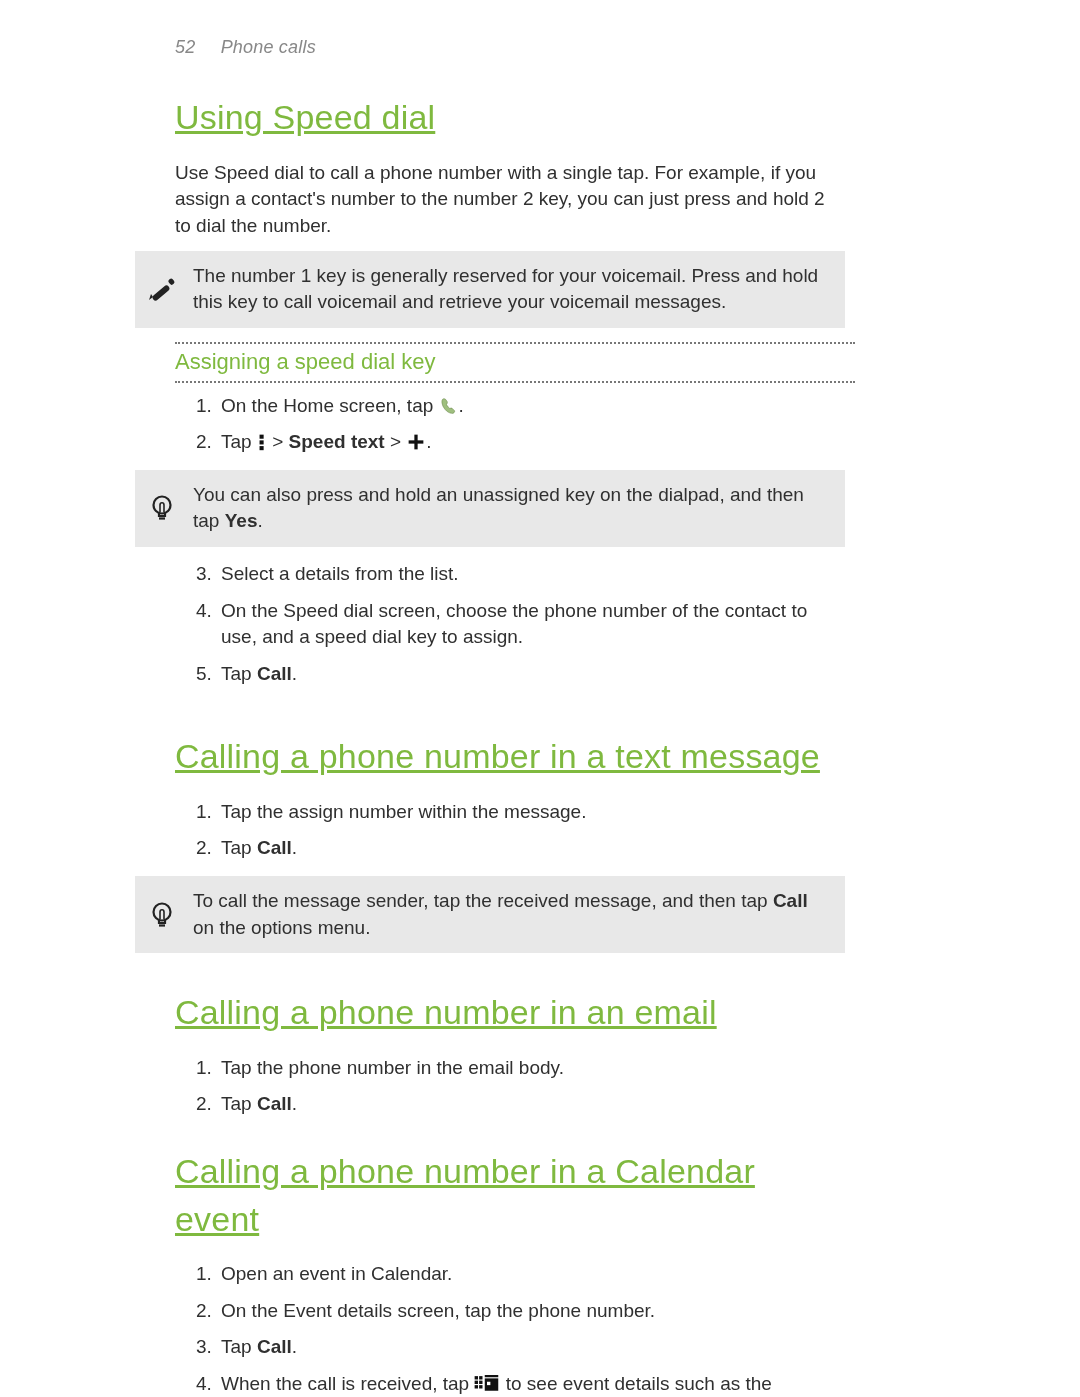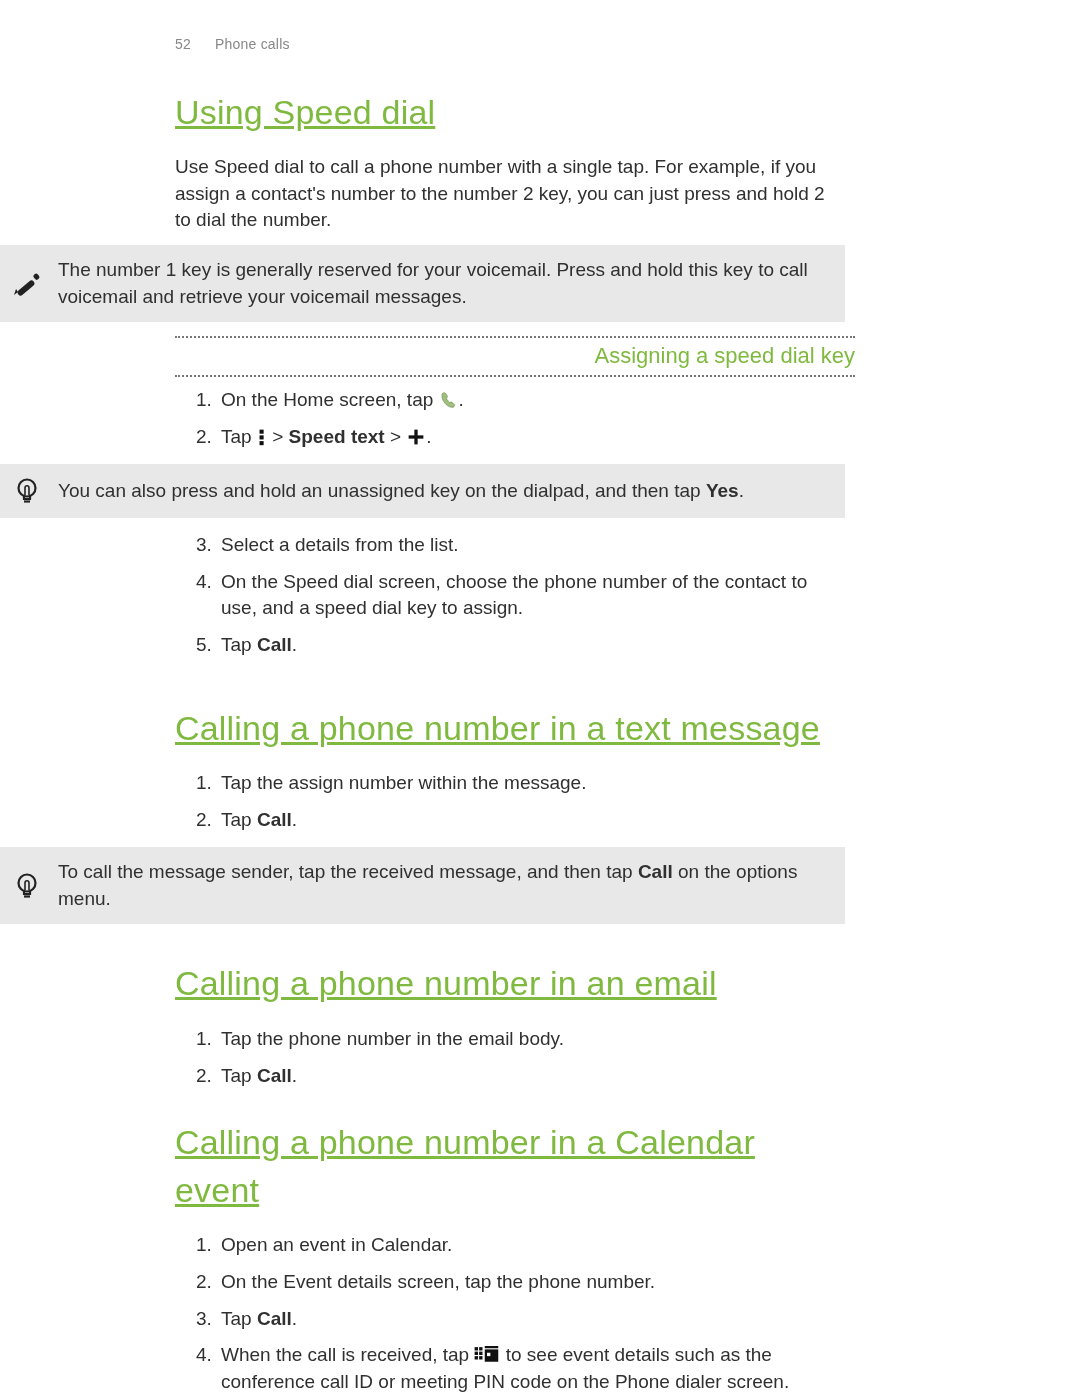--- a/index.html
+++ b/index.html
@@ -21,27 +21,29 @@
     line-height: 1.4;
   }
   .page {
     padding: 35px 0 60px 0;
   }
   .content-col {
     margin-left: 175px;
     margin-right: 235px;
   }
   .callout-col {
+    margin-left: 135px;
     margin-right: 235px;
   }
   .page-header {
-    font-size: 14px;
+    font-size: 18px;
     color: var(--header-gray);
     margin-bottom: 34px;
     letter-spacing: 0.2px;
+    font-style: italic;
   }
   .page-header .pg {
     display: inline-block;
     margin-right: 20px;
   }
   h1 {
     color: var(--green);
     font-weight: 400;
     font-size: 34px;
     margin: 30px 0 18px 0;
@@ -50,21 +52,21 @@
   }
   h2.sub {
     color: var(--green);
     font-weight: 400;
     font-size: 22px;
     margin: 4px 0 10px 0;
     border-top: 2px dotted #777;
     border-bottom: 2px dotted #777;
     padding: 3px 0 3px 0;
   }
-  .sub-wrap { margin-right: -10px; text-align: right; }
+  .sub-wrap { margin-right: -10px; }
   p.body {
     margin: 0 0 11px 0;
   }
   .callout {
     background: var(--light-gray);
     display: flex;
     align-items: center;
     gap: 14px;
     padding: 12px 16px 12px 10px;
     margin: 10px 0 14px 0;

